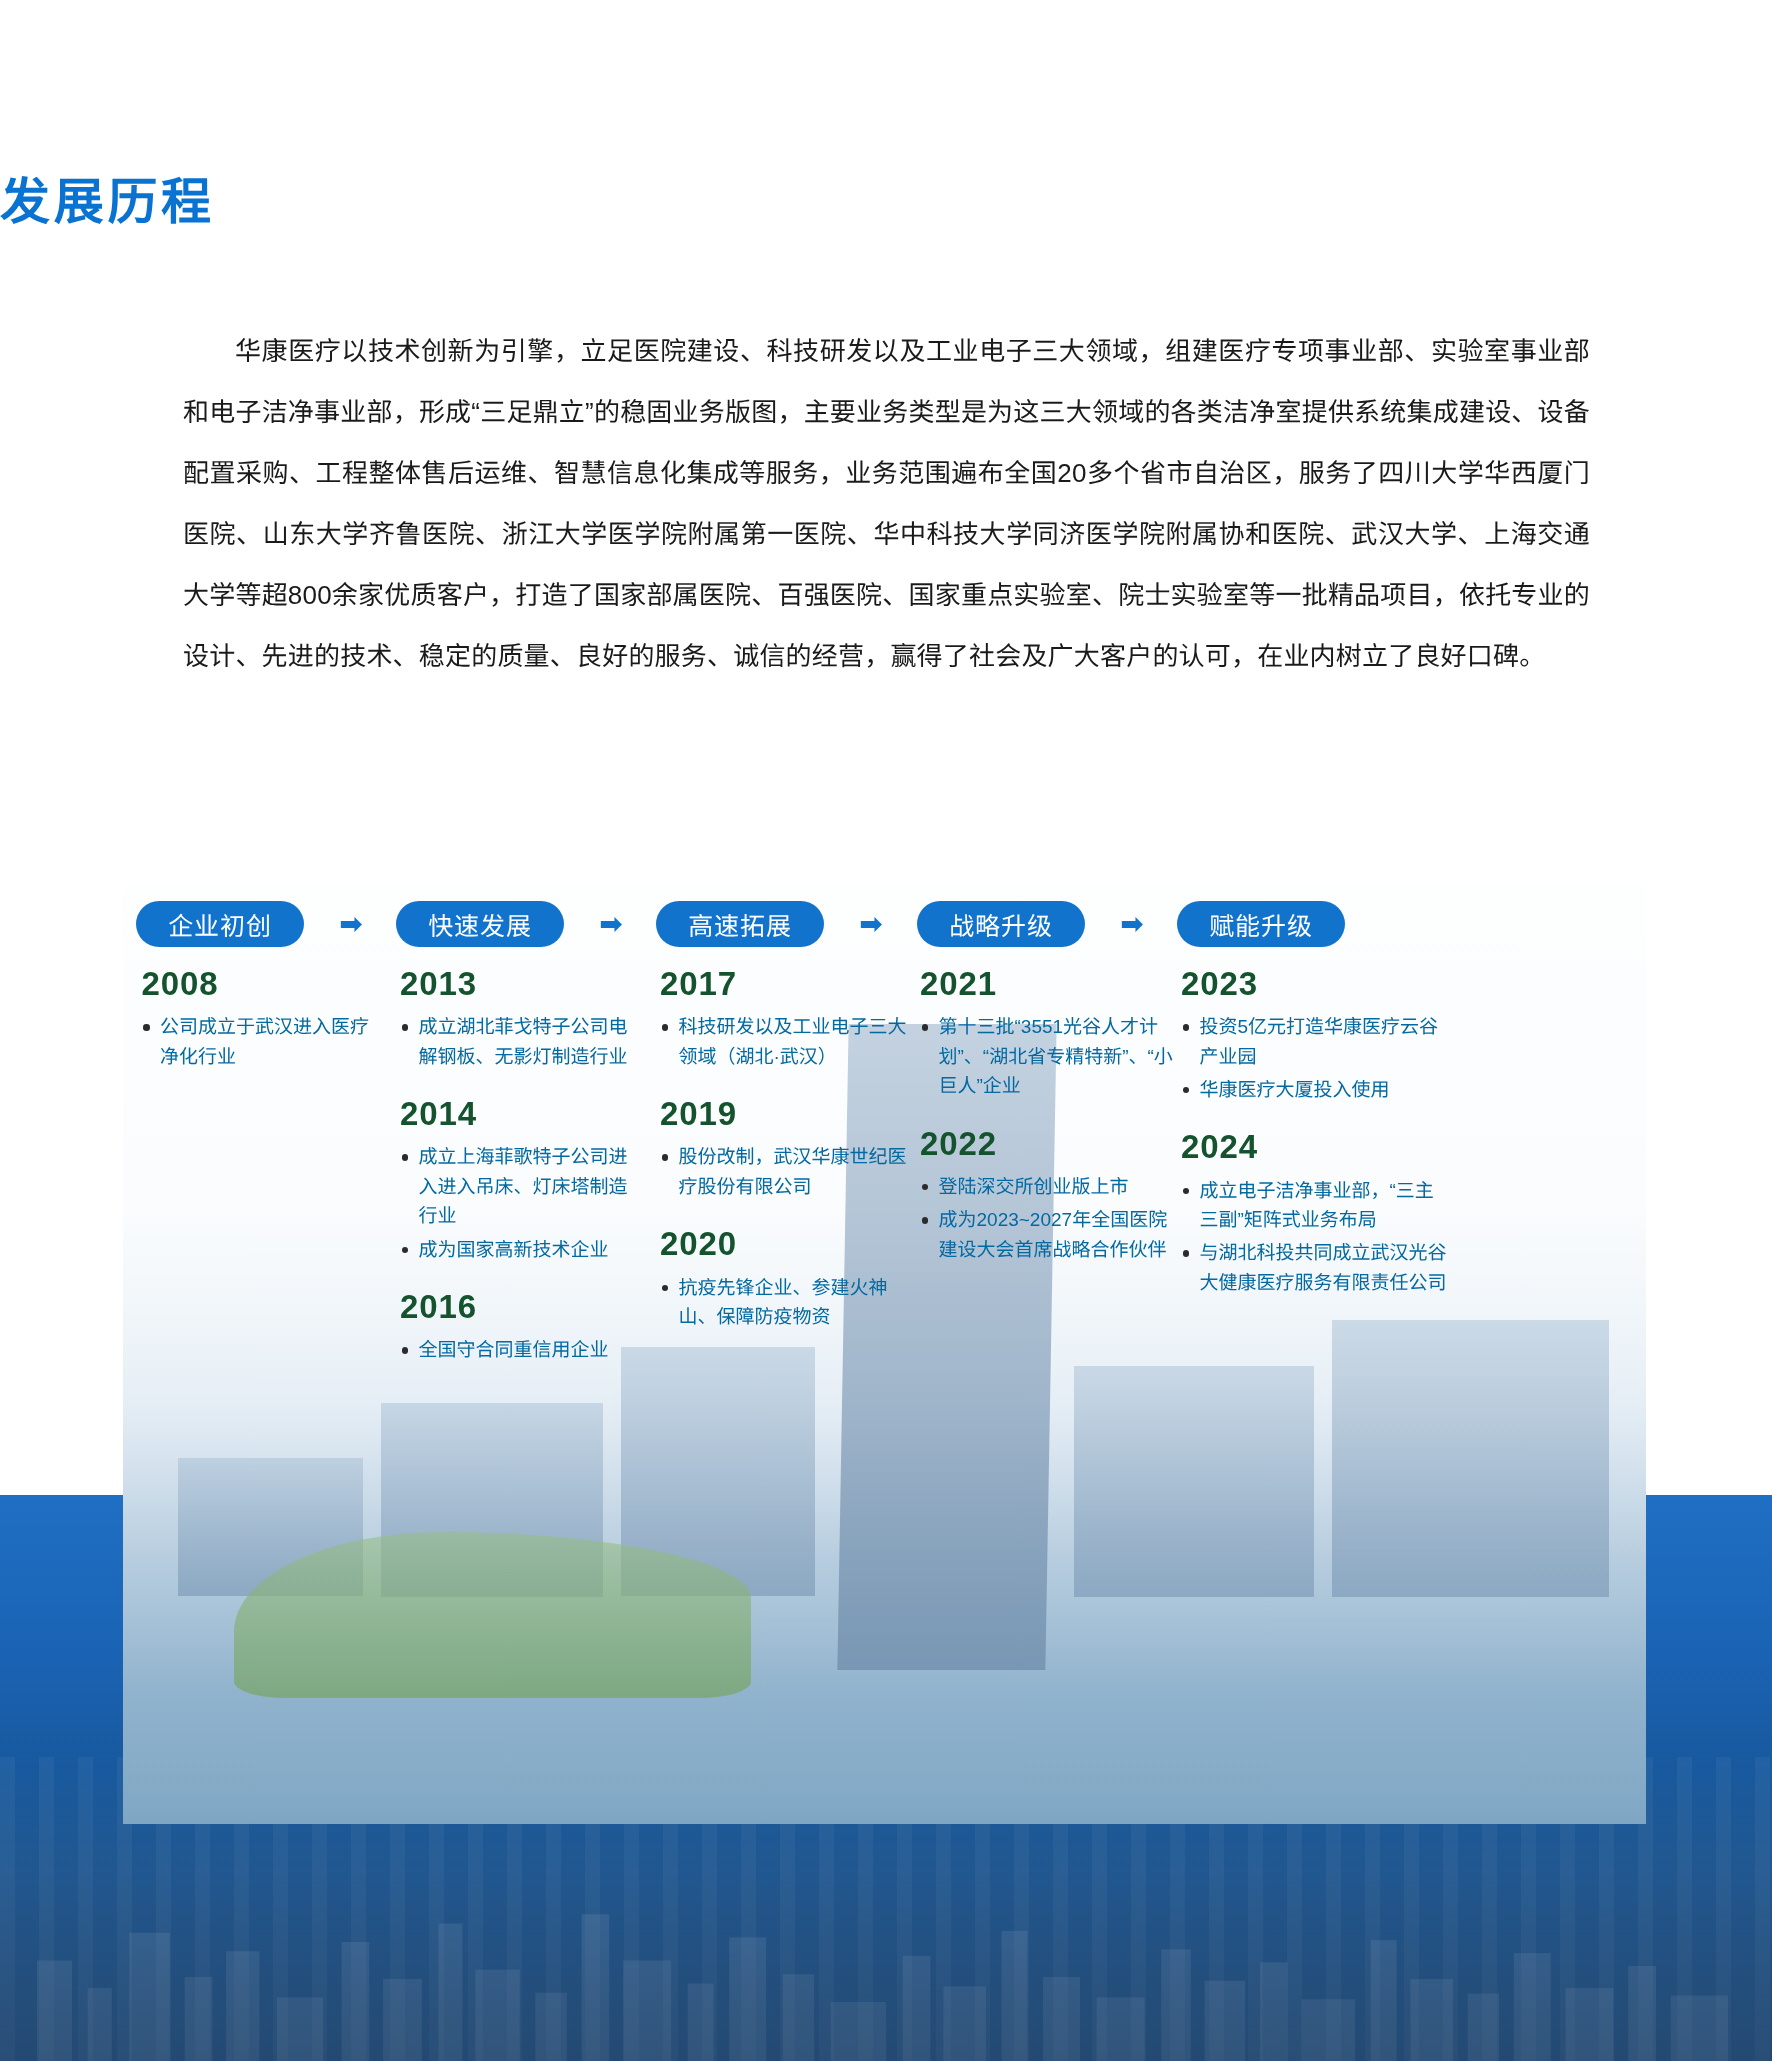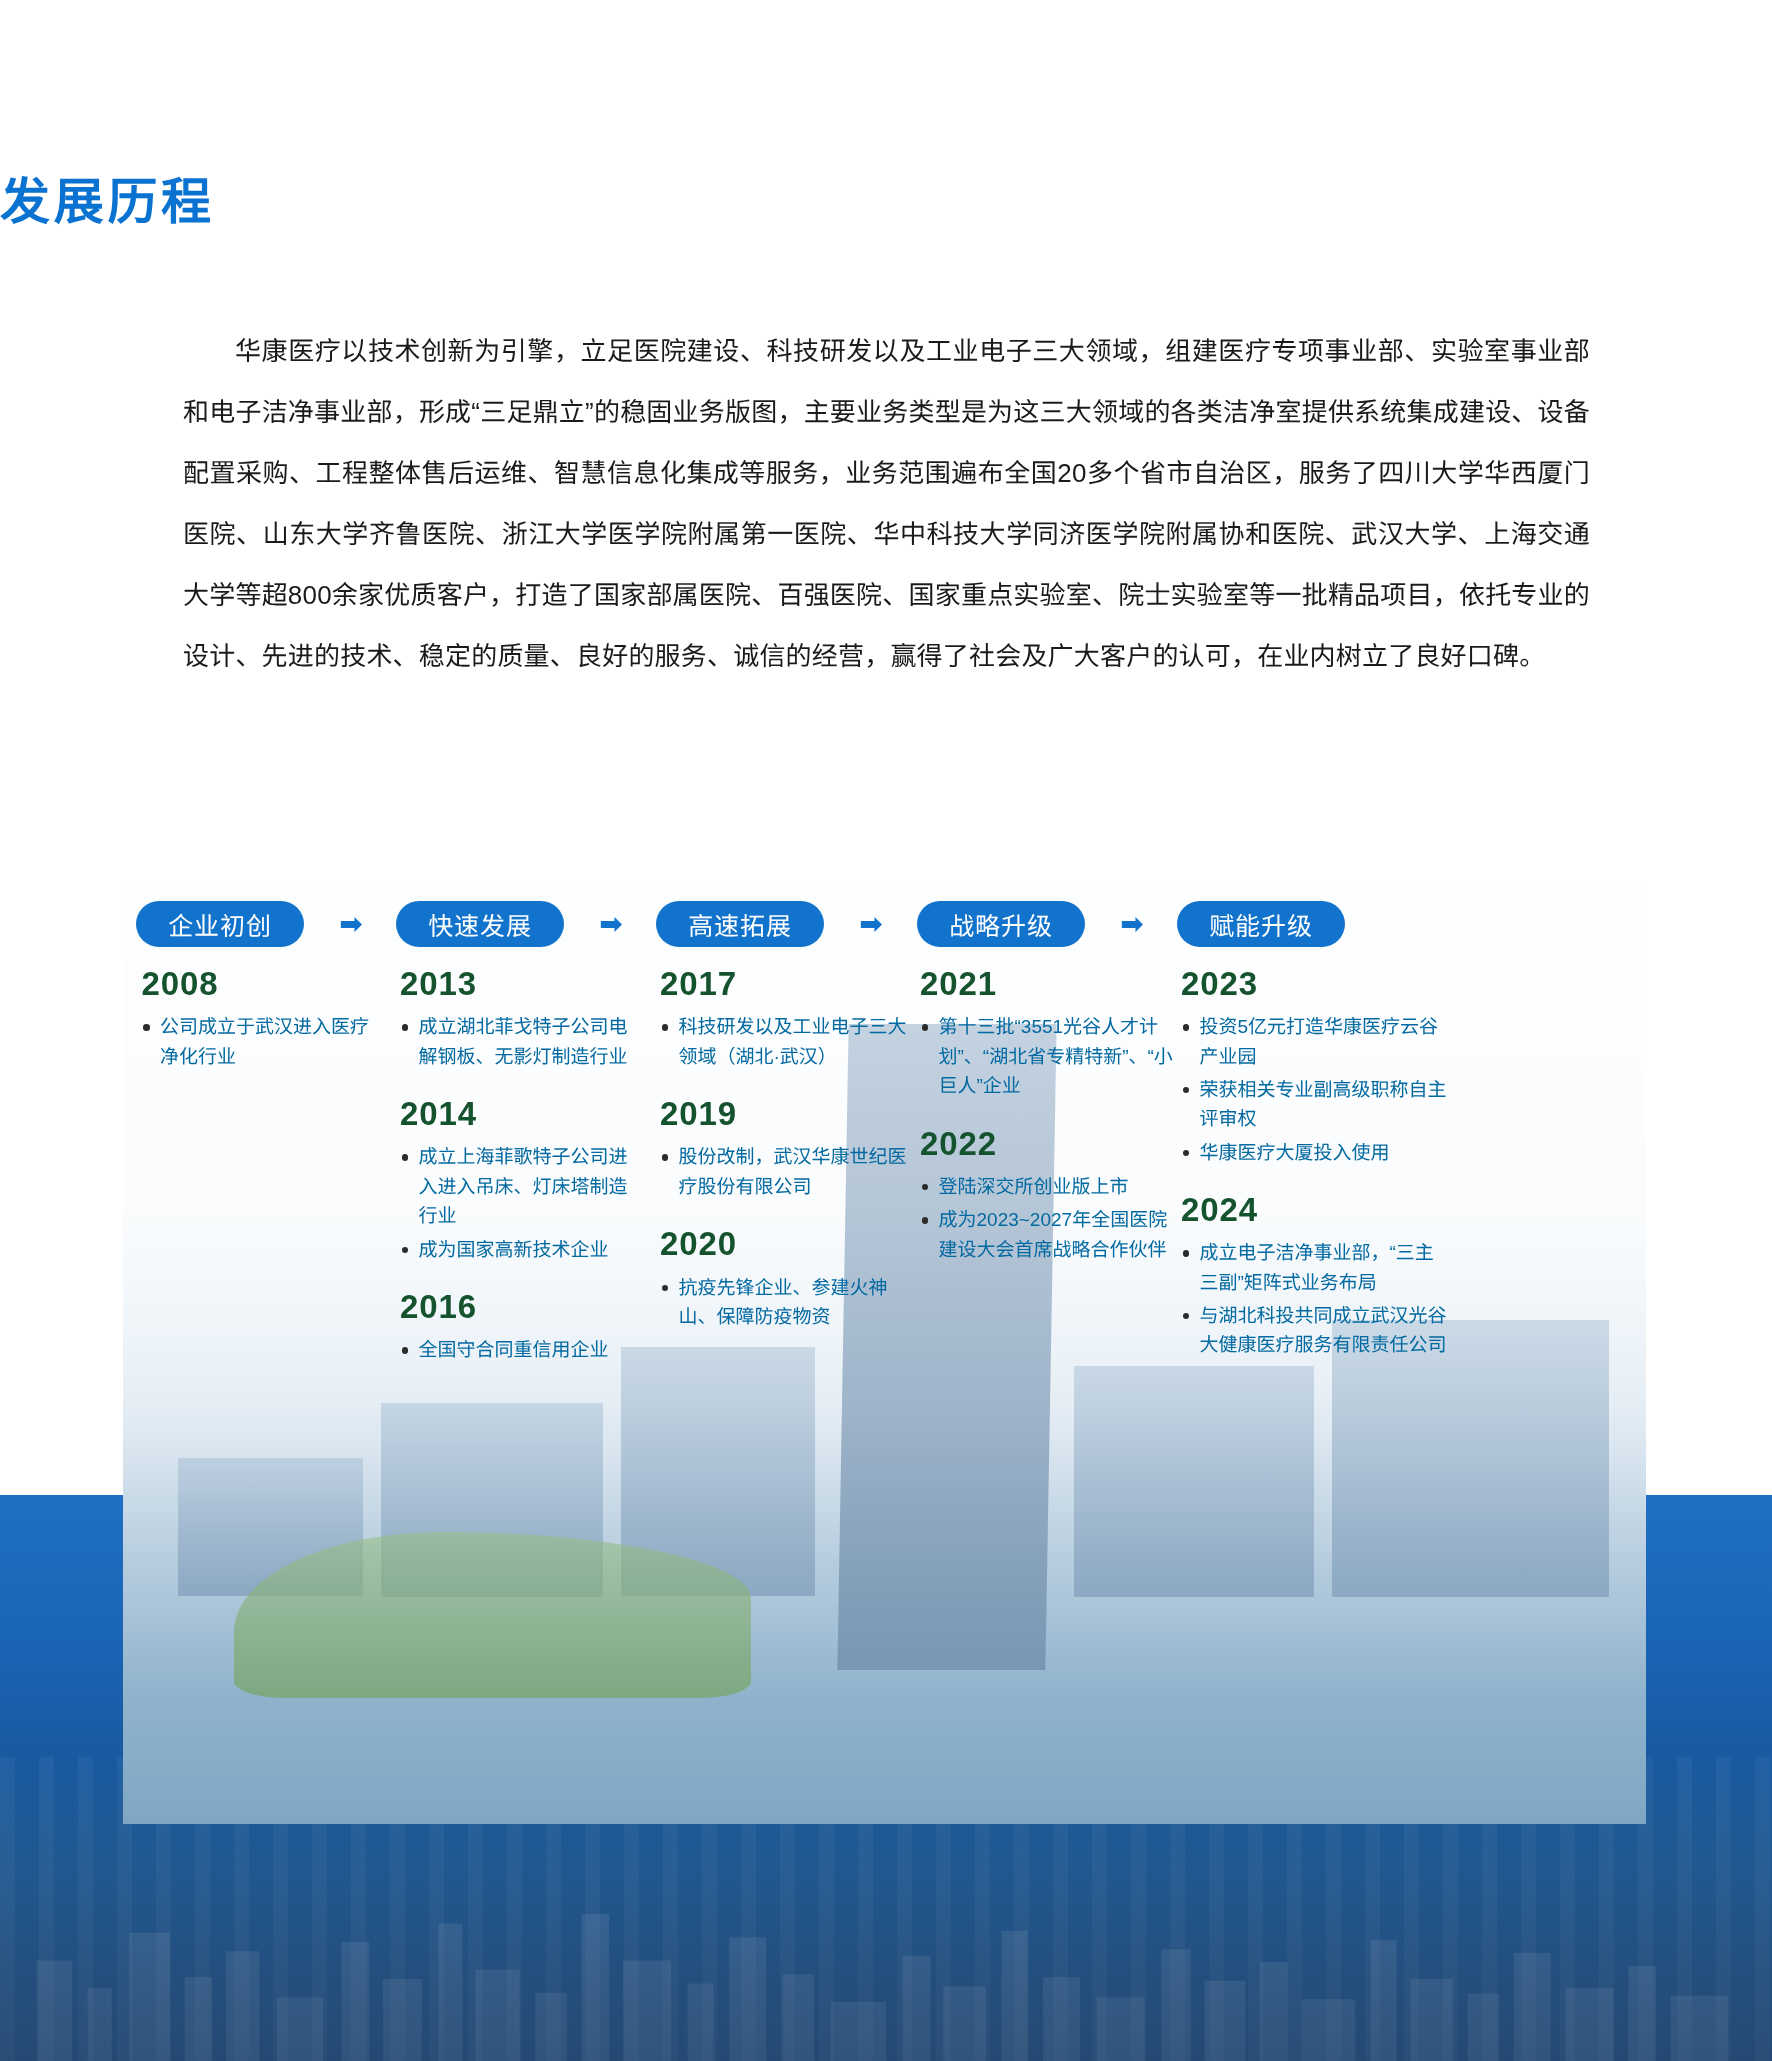--- a/index.html
+++ b/index.html
@@ -325,21 +325,20 @@
       <ul class="bullets">
         <li>登陆深交所创业版上市</li>
         <li>成为2023~2027年全国医院建设大会首席战略合作伙伴</li>
       </ul>
     </div>
 
     <div class="col" style="left:1058px; width:268px;">
       <div class="year">2023</div>
       <ul class="bullets">
         <li>投资5亿元打造华康医疗云谷产业园</li>
-        <li>荣获相关专业副高级职称自主评审权</li>
         <li>华康医疗大厦投入使用</li>
       </ul>
       <div class="year sub">2024</div>
       <ul class="bullets">
         <li>成立电子洁净事业部，“三主三副”矩阵式业务布局</li>
         <li>与湖北科投共同成立武汉光谷大健康医疗服务有限责任公司</li>
       </ul>
     </div>
 
   </div>

